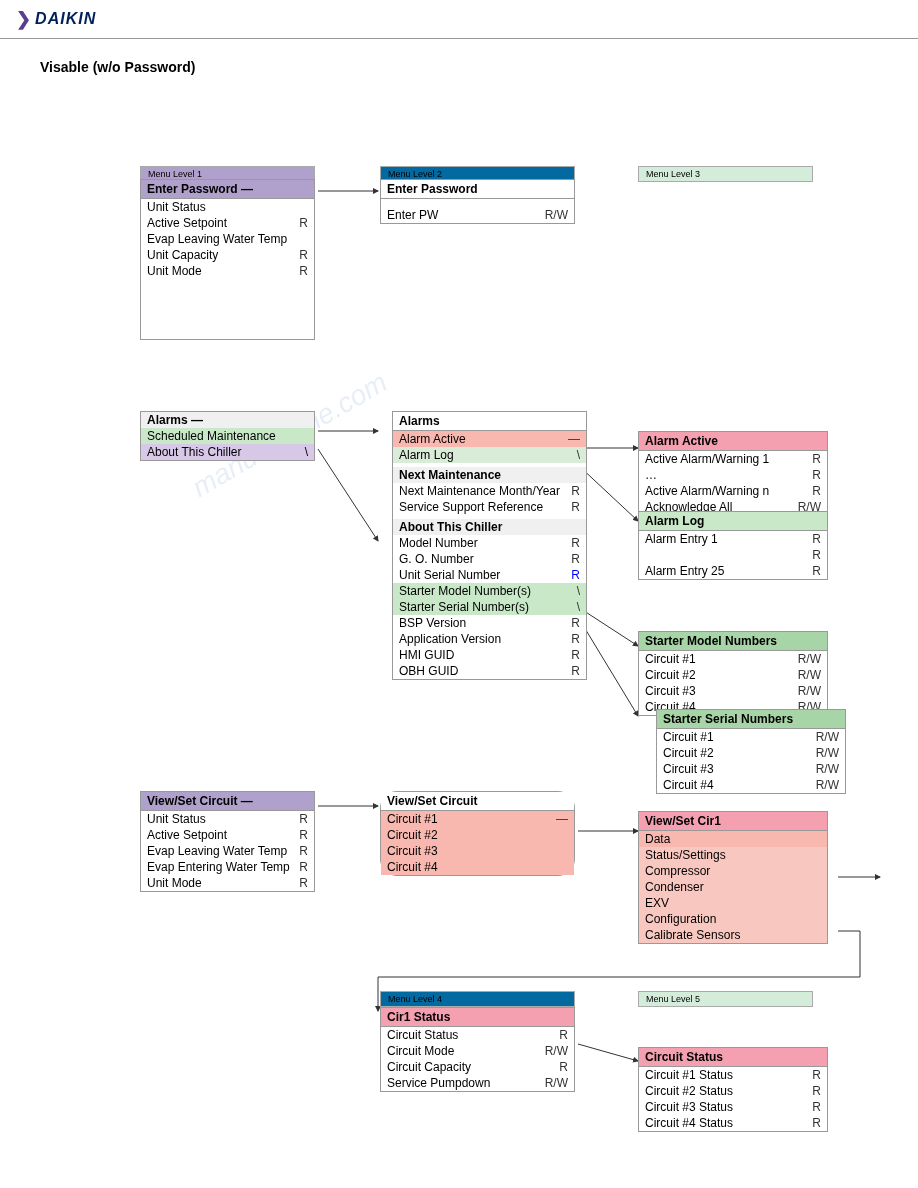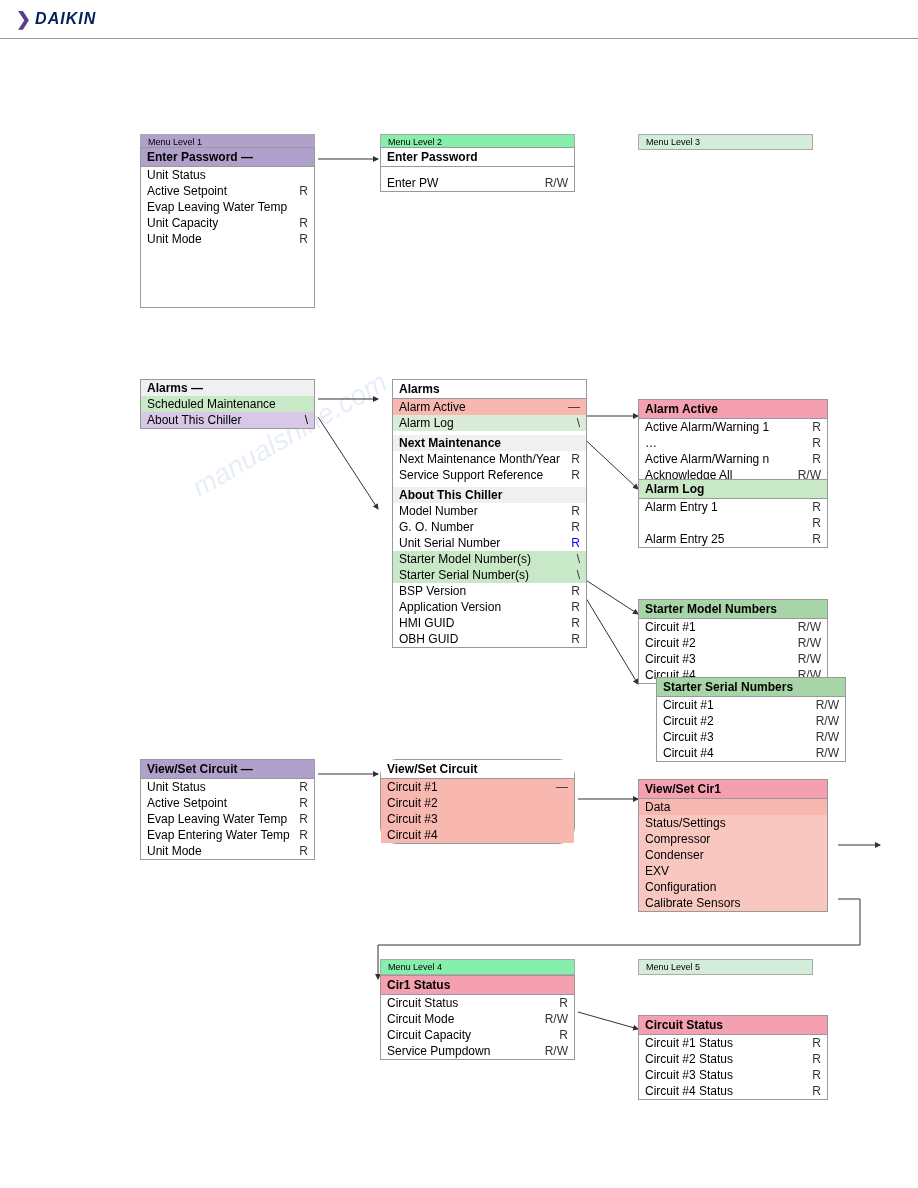--- a/index.html
+++ b/index.html
@@ -57,21 +57,21 @@
     }
 
     
     .col-header {
       position: absolute;
       font-size: 9px;
       padding: 2px 7px;
       border: 1px solid #aaa;
     }
     .col-header-purple { background: #b0a0cc; border-color: #aaa; }
-    .col-header-green { background: #86efac; border-color: #aaa; }
+    .col-header-green { background: #0369a1; border-color: #aaa; }
     .col-header-lightgreen { background: #d4edda; border-color: #aaa; }
 
     
     .menu-box {
       position: absolute;
       border: 1px solid #999;
       background: #fff;
       font-size: 12px;
     }
     .menu-box-header {
@@ -128,20 +128,21 @@
   <div class="daikin-logo">
     <span class="daikin-logo-chevron">❯</span>
     <span class="daikin-logo-text">DAIKIN</span>
   </div>
 </div>
 
 <div class="main-content">
 
   <div class="watermark" style="top:380px; left:180px;">manualshine.com</div>
 
+  <div class="page-title">Visable (w/o Password)</div>
 
   <div class="diagram" style="height: 1100px; position: relative;">
 
     <svg class="arrows-svg" xmlns="http://www.w3.org/2000/svg">
 
       <line x1="278" y1="100" x2="338" y2="100" stroke="#333" stroke-width="1" marker-end="url(#arrow)"></line>
 
       <line x1="278" y1="340" x2="338" y2="340" stroke="#333" stroke-width="1" marker-end="url(#arrow)"></line>
 
       <line x1="278" y1="358" x2="338" y2="450" stroke="#333" stroke-width="1" marker-end="url(#arrow)"></line>

